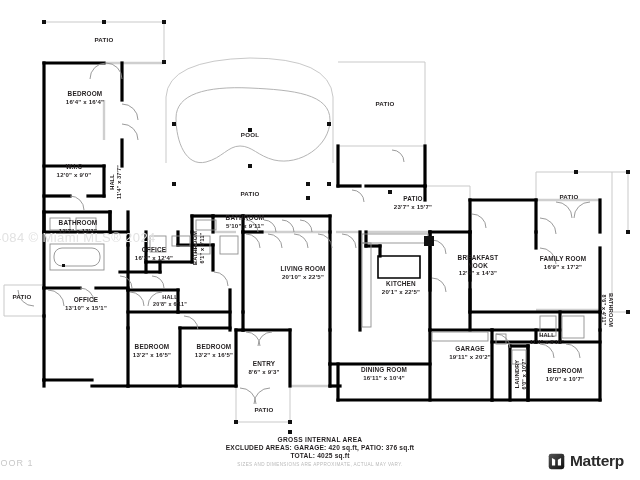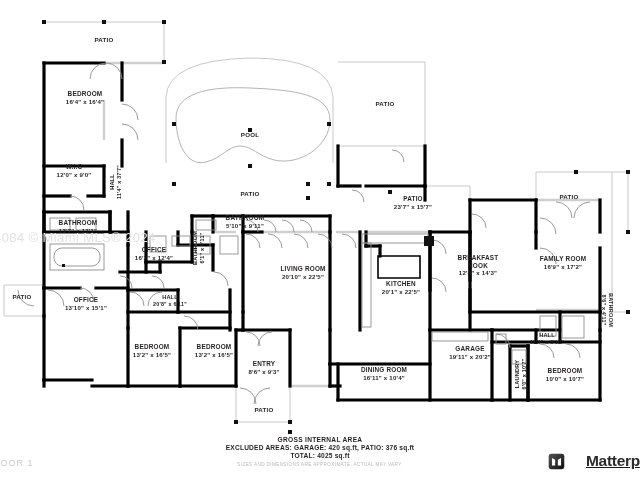--- a/index.html
+++ b/index.html
@@ -29,21 +29,21 @@
   #footer{position:absolute;left:0;top:436px;width:640px;text-align:center;}
   #footer .f1{font-size:6.6px;font-weight:700;color:#231f20;letter-spacing:.3px;}
   #footer .f2{font-size:6.6px;font-weight:700;color:#231f20;letter-spacing:.2px;margin-top:1px;}
   #footer .f3{font-size:6.6px;font-weight:700;color:#231f20;letter-spacing:.2px;margin-top:1px;}
   #footer .f4{font-size:4.6px;font-weight:400;color:#b9b9b9;letter-spacing:.4px;margin-top:2.5px;}
 
   #floorlabel{position:absolute;left:-12px;top:458px;font-size:9px;
               color:#c8c8c8;letter-spacing:1px;font-weight:400;}
 
   
-  #brand{position:absolute;left:548px;top:452px;display:flex;align-items:center;gap:21px;text-decoration:underline;}
+  #brand{position:absolute;left:548px;top:452px;display:flex;align-items:center;gap:5px;}
   #brand .word{font-size:15.5px;font-weight:700;color:#2b2b2b;letter-spacing:-.3px;}
 
   
   #wm{position:absolute;left:-6px;top:230px;font-size:13px;color:#e2e2e2;
       font-weight:400;letter-spacing:.4px;white-space:nowrap;}
 </style>
 </head>
 <body>
 
 <svg id="plan" viewBox="0 0 640 480">

